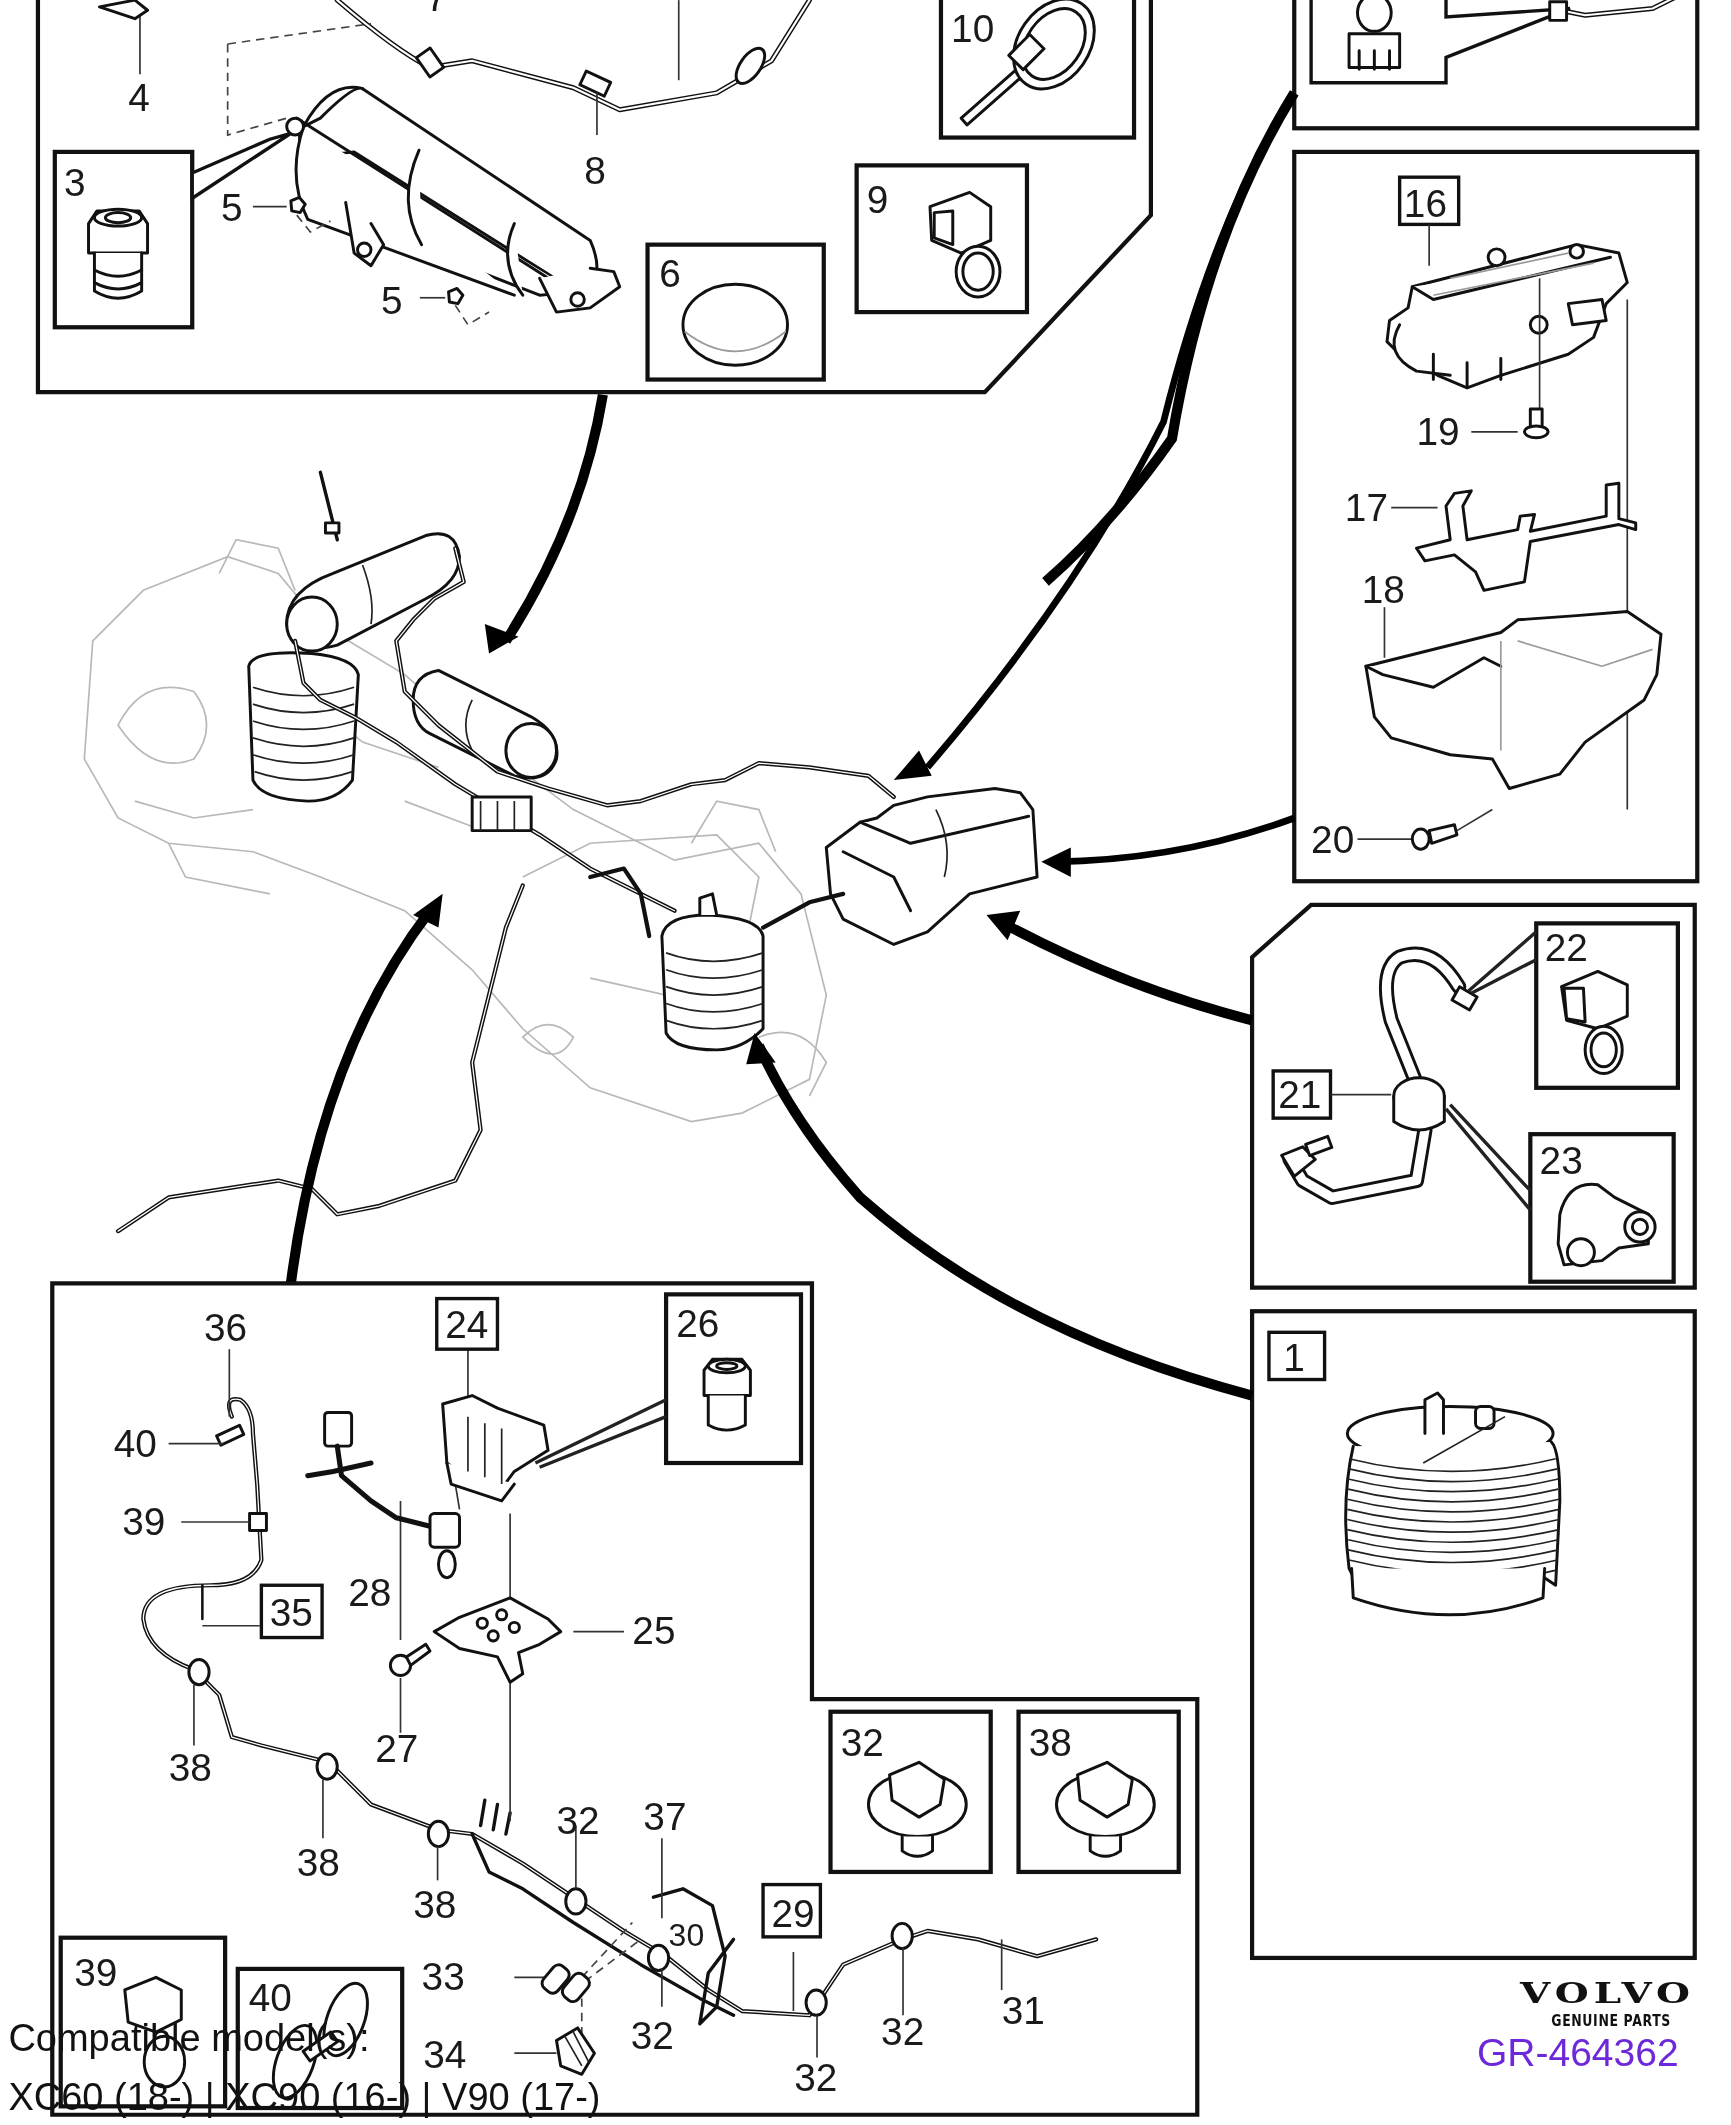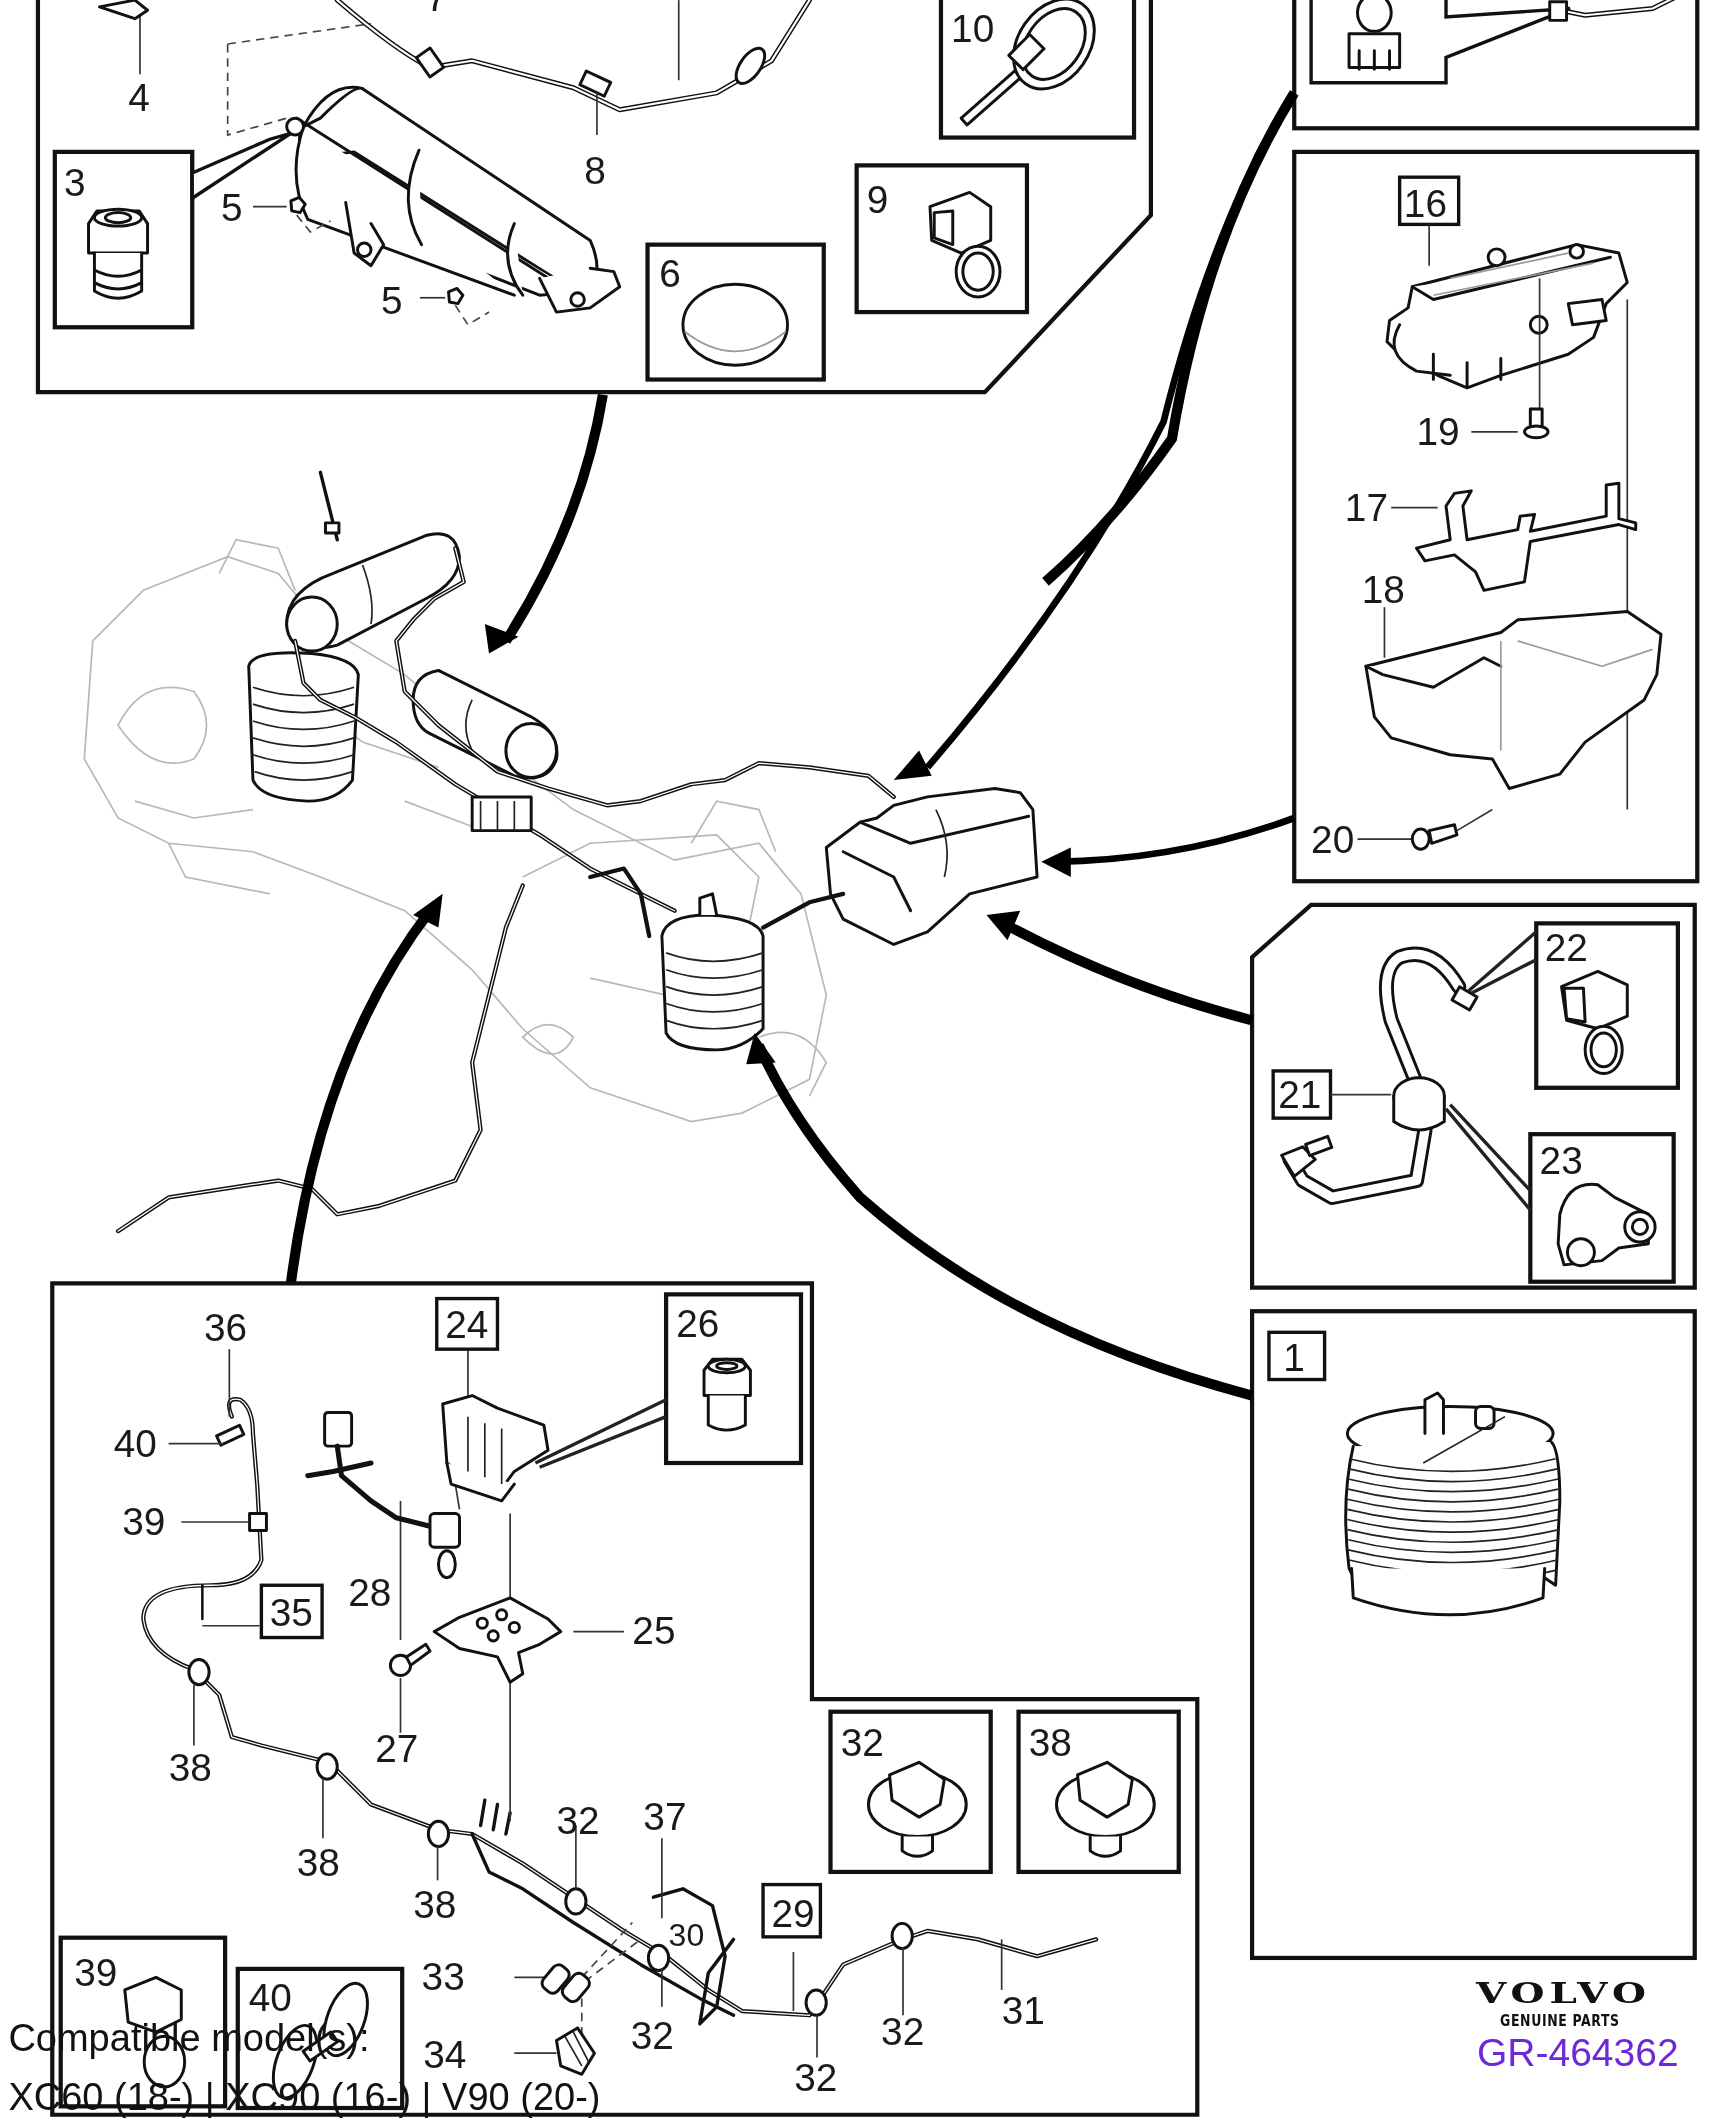--- a/index.html
+++ b/index.html
@@ -12,21 +12,21 @@
   .dashed { fill: none; stroke: #444; stroke-width: 2; stroke-dasharray: 10 7; }
   .part { fill: #fff; stroke: #111; stroke-width: 3.5; stroke-linejoin: round; stroke-linecap: round; }
   .part-light { fill: #fff; stroke: #9a9a9a; stroke-width: 2; }
   .pipe { fill: none; stroke: #111; stroke-width: 6; stroke-linecap: round; stroke-linejoin: round; }
   .pipe-in { fill: none; stroke: #fff; stroke-width: 2.5; stroke-linecap: round; stroke-linejoin: round; }
   .arrow { fill: none; stroke: #000; stroke-width: 12; stroke-linecap: butt; }
   .arrowhead { fill: #000; }
   .label { font-family: "Liberation Sans", sans-serif; font-size: 46px; fill: #1a1a1a; }
   .label-box { fill: #fff; stroke: #111; stroke-width: 4; }
   .ghost { fill: none; stroke: #b8b8b8; stroke-width: 2; }
-  .brand { position: absolute; left: 1476px; top: 1972px; width: 219px; text-align: left; }
+  .brand { position: absolute; left: 1476px; top: 1972px; width: 219px; text-align: right; }
   .brand-name { font-family: "DejaVu Serif", serif; font-weight: bold; font-size: 39px;
                 letter-spacing: 5px; line-height: 42px; transform: scaleY(0.72); color: #111; }
   .brand-sub { font-family: "DejaVu Sans", sans-serif; font-weight: bold; font-size: 16px;
                letter-spacing: 0.8px; color: #111; margin-top: -3.4px; transform: scaleX(0.78); }
   .gr-code { position: absolute; left: 1477px; top: 2031px; font-size: 39px; color: #6d28d9;
              font-family: "Liberation Sans", sans-serif; }
   .compat { position: absolute; left: 8.4px; font-size: 38px; color: #111;
             font-family: "Liberation Sans", sans-serif; white-space: nowrap; }
   .compat.l1 { top: 2017px; }
   .compat.l2 { top: 2076px; }
@@ -481,14 +481,14 @@
   </g>
 </svg>
 
 <div class="brand">
   <div class="brand-name">VOLVO</div>
   <div class="brand-sub">GENUINE PARTS</div>
 </div>
 <div class="gr-code">GR-464362</div>
 
 <div class="compat l1">Compatible model(s):</div>
-<div class="compat l2">XC60 (18-) | XC90 (16-) | V90 (20-)</div>
+<div class="compat l2">XC60 (18-) | XC90 (16-) | V90 (17-)</div>
 
 
 </body></html>

